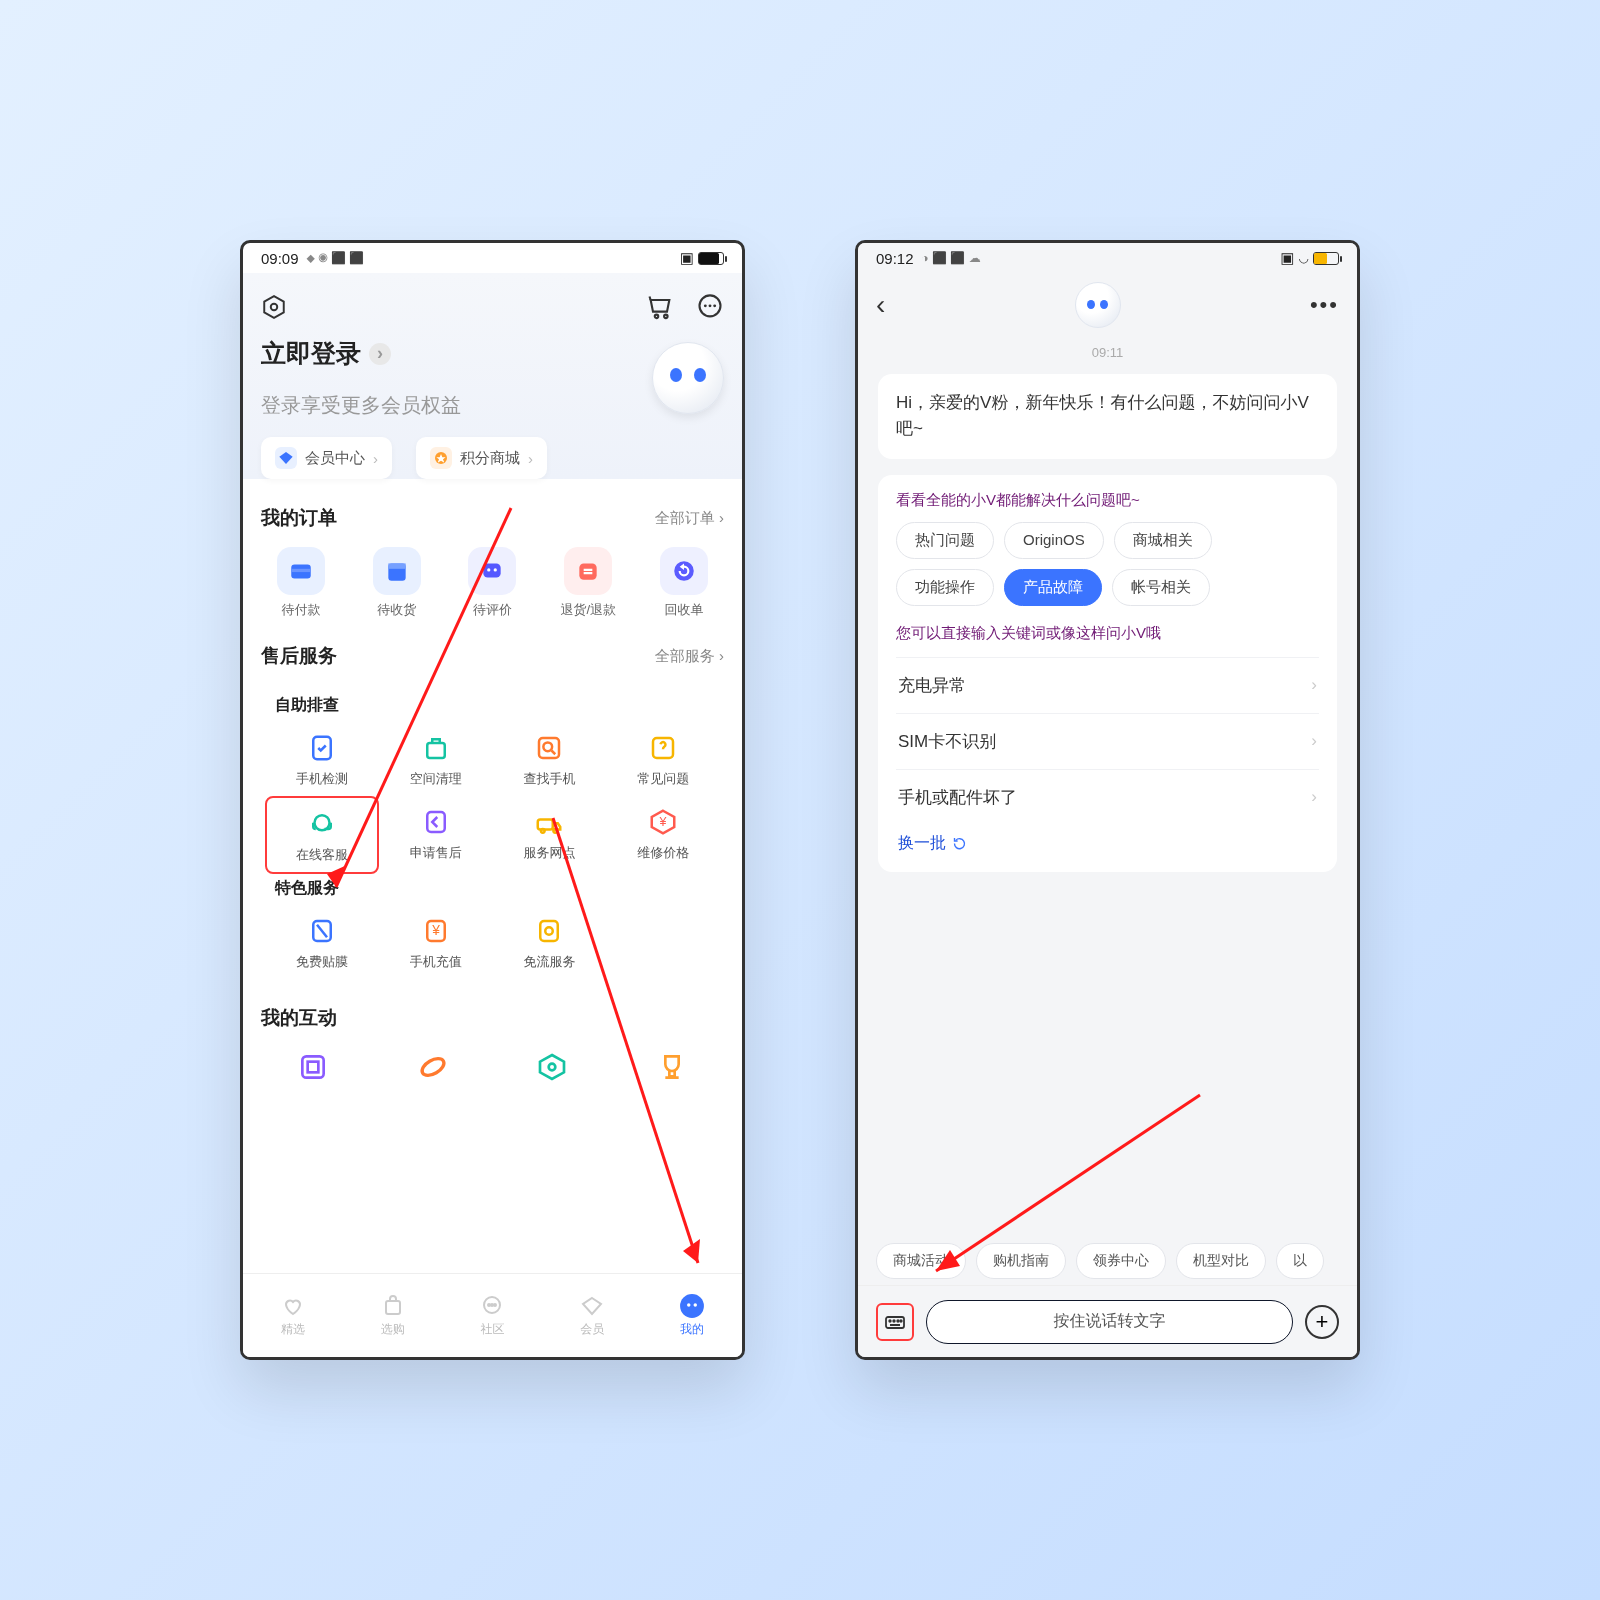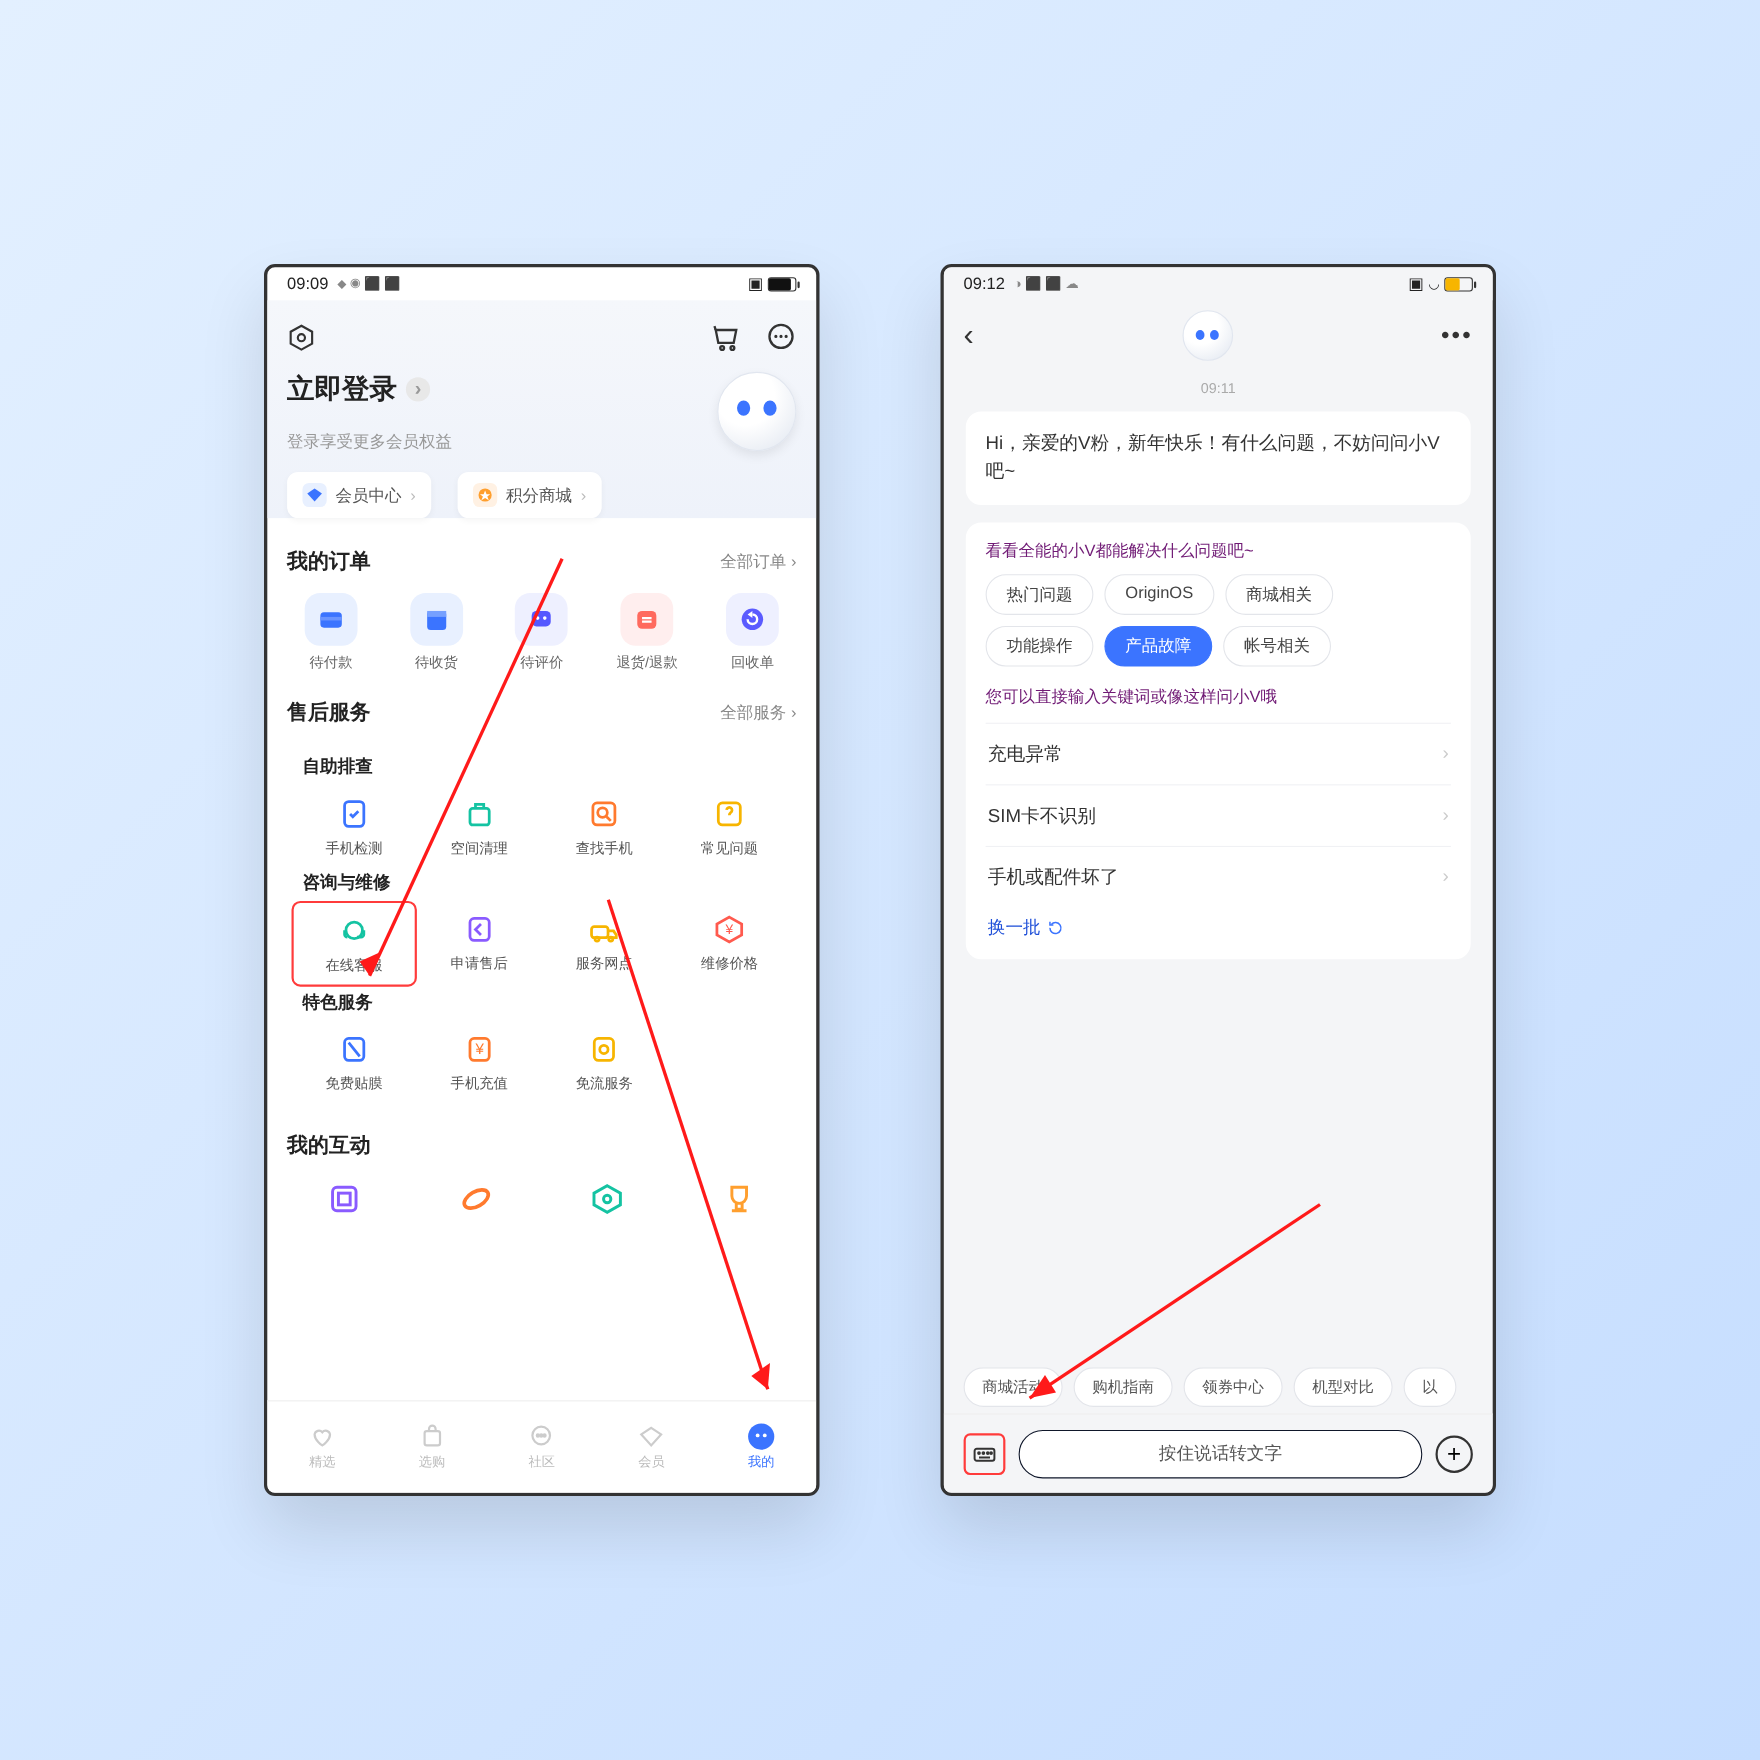--- a/index.html
+++ b/index.html
@@ -29,21 +29,21 @@
   .screen1-top {
     background: linear-gradient(180deg,#f5f7fb 0%, #eef2fa 100%);
     padding: 12px 18px 0;
   }
   .topicons{display:flex;justify-content:space-between;align-items:center;height:44px;}
   .hexicon{width:26px;height:26px;}
   .topright{display:flex;gap:22px;}
   .login-row{display:flex;justify-content:space-between;align-items:center;margin-top:8px;}
   .login-title{font-size:25px;font-weight:600;color:#222;display:flex;align-items:center;gap:8px;}
   .login-title .chev{font-size:18px;color:#999;background:#e8e8e8;border-radius:50%;width:22px;height:22px;display:inline-flex;align-items:center;justify-content:center;}
-  .login-sub{font-size:15px;color:#999;margin-top:22px;}
+  .login-sub{font-size:20px;color:#999;margin-top:22px;}
   .avatar-big{width:72px;height:72px;border-radius:50%;background:radial-gradient(circle at 35% 30%,#fff 40%,#dfe5ef 100%);border:1px solid #e1e6ef;position:relative;box-shadow:0 4px 10px rgba(0,0,0,.08);}
   .avatar-big::before,.avatar-big::after{content:"";position:absolute;width:12px;height:14px;background:#3b74ff;border-radius:50%;top:36%;}
   .avatar-big::before{left:24%;} .avatar-big::after{right:24%;}
   .chips{display:flex;gap:24px;margin:18px 0 16px;}
   .chip{background:#fff;border-radius:10px;padding:10px 14px;display:flex;align-items:center;gap:8px;font-size:15px;color:#555;box-shadow:0 2px 6px rgba(0,0,0,.04);}
   .chip .ic{width:22px;height:22px;border-radius:6px;display:inline-flex;align-items:center;justify-content:center;}
   .sectitle{display:flex;justify-content:space-between;align-items:center;padding:10px 18px;}
   .sectitle b{font-size:19px;color:#222;}
   .sectitle .more{font-size:15px;color:#888;}
   .ordergrid{display:flex;padding:0 10px 8px;}
@@ -225,21 +225,20 @@
             </svg>
           </div><span>查找手机</span></div>
       <div class="gi"><div class="gic">
             <svg width="30" height="30" viewBox="0 0 24 24" fill="none" stroke="#f7b500" stroke-width="2">
               <rect x="4" y="4" width="16" height="16" rx="3"></rect>
               <path d="M10 9a2 2 0 1 1 3 2c-1 .7-1 1.5-1 2M12 17h0"></path>
             </svg>
           </div><span>常见问题</span></div>
     </div>
 
-    <div class="subh">咨询与维修</div>
     <div class="grid4">
       <div class="gi hl"><div class="gic">
             <svg width="30" height="30" viewBox="0 0 24 24" fill="none" stroke="#14c3a2" stroke-width="2">
               <circle cx="12" cy="11" r="6"></circle>
               <path d="M5 11v3a2 2 0 0 0 2 2M19 11v3a2 2 0 0 1-2 2h-3"></path>
             </svg>
           </div><span>在线客服</span></div>
       <div class="gi"><div class="gic">
             <svg width="30" height="30" viewBox="0 0 24 24" fill="none" stroke="#8a5bff" stroke-width="2">
               <rect x="5" y="4" width="14" height="16" rx="3"></rect>

